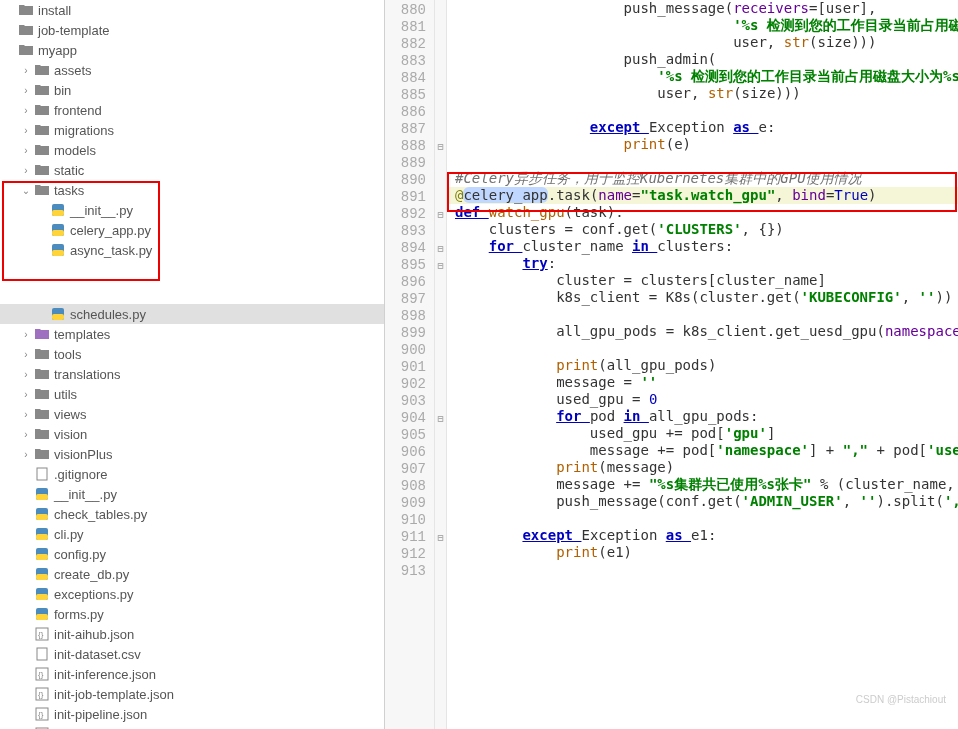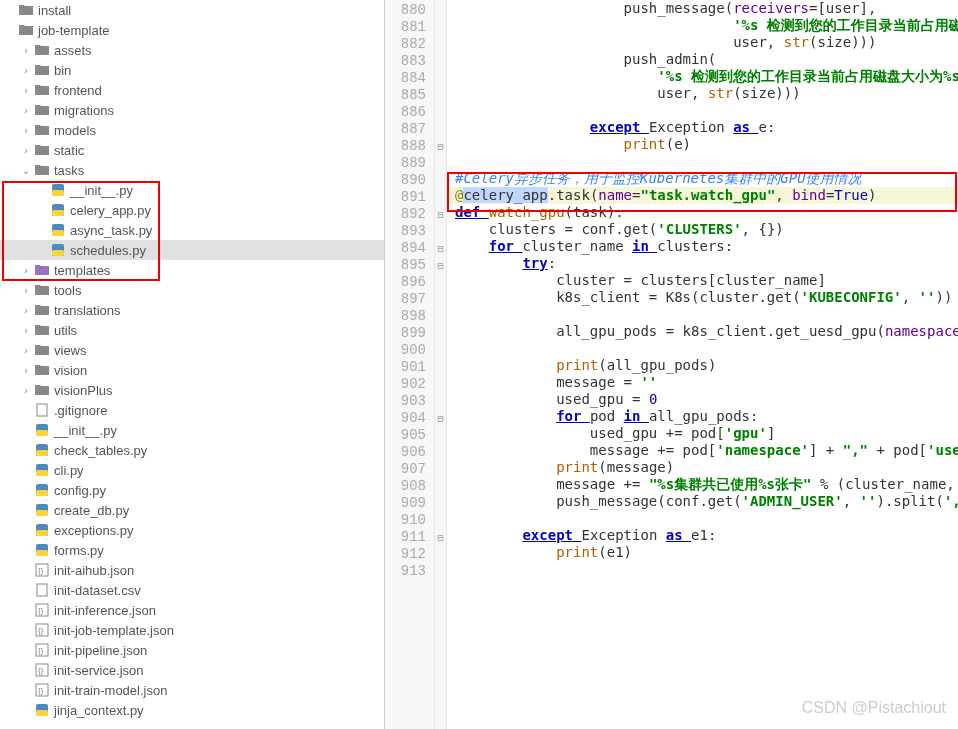--- a/index.html
+++ b/index.html
@@ -1,21 +1,21 @@
 <!DOCTYPE html>
 <html><head>
 <meta charset="utf-8">
 <style>
 * { margin: 0; padding: 0; box-sizing: border-box; }
 body { font-family: "Segoe UI", Arial, sans-serif; font-size: 13px; color: #333; background: #fff; overflow: hidden; }
 .container { display: flex; width: 958px; height: 729px; position: relative; }
 .sidebar { width: 385px; border-right: 1px solid #d0d0d0; overflow: hidden; background: #fff; }
 .tree { padding: 0; }
 .tree-item { display: flex; align-items: center; height: 20px; padding: 0 4px; cursor: pointer; white-space: nowrap; color: #555; }
-.tree-item.selected { background: #e0e0e0; }
+.tree-item.selected { background: #e0e0e0; margin-top: 44px; }
 .chevron { width: 12px; height: 12px; display: inline-flex; align-items: center; justify-content: center; color: #888; font-size: 10px; margin-right: 2px; }
 .chevron.blank { color: transparent; }
 .icon { width: 16px; height: 16px; display: inline-flex; align-items: center; justify-content: center; margin-right: 4px; font-size: 11px; }
 .icon.folder { color: #888; }
 .icon.folder-purple { color: #a070c0; }
 .icon.py { color: #3776ab; }
 .icon.json { color: #888; }
 .icon.file { color: #888; }
 .tree-item .label { color: #555; }
 .pad-0 { padding-left: 4px; }
@@ -28,26 +28,26 @@
 .gutter .ln { height: 17px; }
 .fold-gutter { width: 12px; background: #f7f7f7; border-right: 1px solid #e5e5e5; padding-top: 2px; }
 .fold-gutter .fm { height: 17px; text-align: center; color: #999; font-size: 10px; line-height: 17px; cursor: pointer; }
 .code { flex: 1; padding-left: 8px; padding-top: 0; white-space: pre; overflow: hidden; color: #333; }
 .code .cl { height: 17px; }
 .code .hl { background: #f5f5d8; margin-left: -8px; padding-left: 8px; }
 .kw { color: #0000c0; font-weight: normal; }
 .kw2 { color: #0000c0; font-weight: bold; text-decoration: underline; }
 .str { color: #008000; font-weight: bold; }
 .fn { color: #b06000; }
-.cmt { color: #3b82f6; font-style: italic; }
+.cmt { color: #737373; font-style: italic; }
 .dec { color: #808000; }
 .num { color: #0000c0; }
 .param { color: #660099; }
-.sel { background: #c0d8ff; }
-.watermark { position: absolute; bottom: 12px; right: 12px; color: #ccc; font-size: 16px; font-family: Arial; }
+.sel { background: #c0d8ff; border-radius: 6px; }
+.watermark { position: absolute; bottom: 24px; right: 12px; color: #ccc; font-size: 10px; font-family: Arial; }
 </style>
 </head>
 <body>
 
 <div class="container">
   <div class="sidebar">
     <div class="tree" id="tree">
         <div class="tree-item pad-0">
           <span class="chevron blank">·</span>
           <span class="icon folder">
@@ -58,20 +58,29 @@
           <span class="label">install</span>
         </div>
         <div class="tree-item pad-0">
           <span class="chevron blank">·</span>
           <span class="icon folder">
             <svg width="14" height="12" viewBox="0 0 14 12">
               <path fill="currentColor" d="M0 1h5l1 1h8v9H0z"></path>
             </svg>
           </span>
           <span class="label">job-template</span>
+        </div>
+        <div class="tree-item pad-0">
+          <span class="chevron blank">·</span>
+          <span class="icon folder">
+            <svg width="14" height="12" viewBox="0 0 14 12">
+              <path fill="currentColor" d="M0 1h5l1 1h8v9H0z"></path>
+            </svg>
+          </span>
+          <span class="label">myapp</span>
         </div>
         <div class="tree-item pad-1">
           <span class="chevron">›</span>
           <span class="icon folder">
             <svg width="14" height="12" viewBox="0 0 14 12">
               <path fill="currentColor" d="M0 1h5l1 1h8v9H0z"></path>
             </svg>
           </span>
           <span class="label">assets</span>
         </div>

